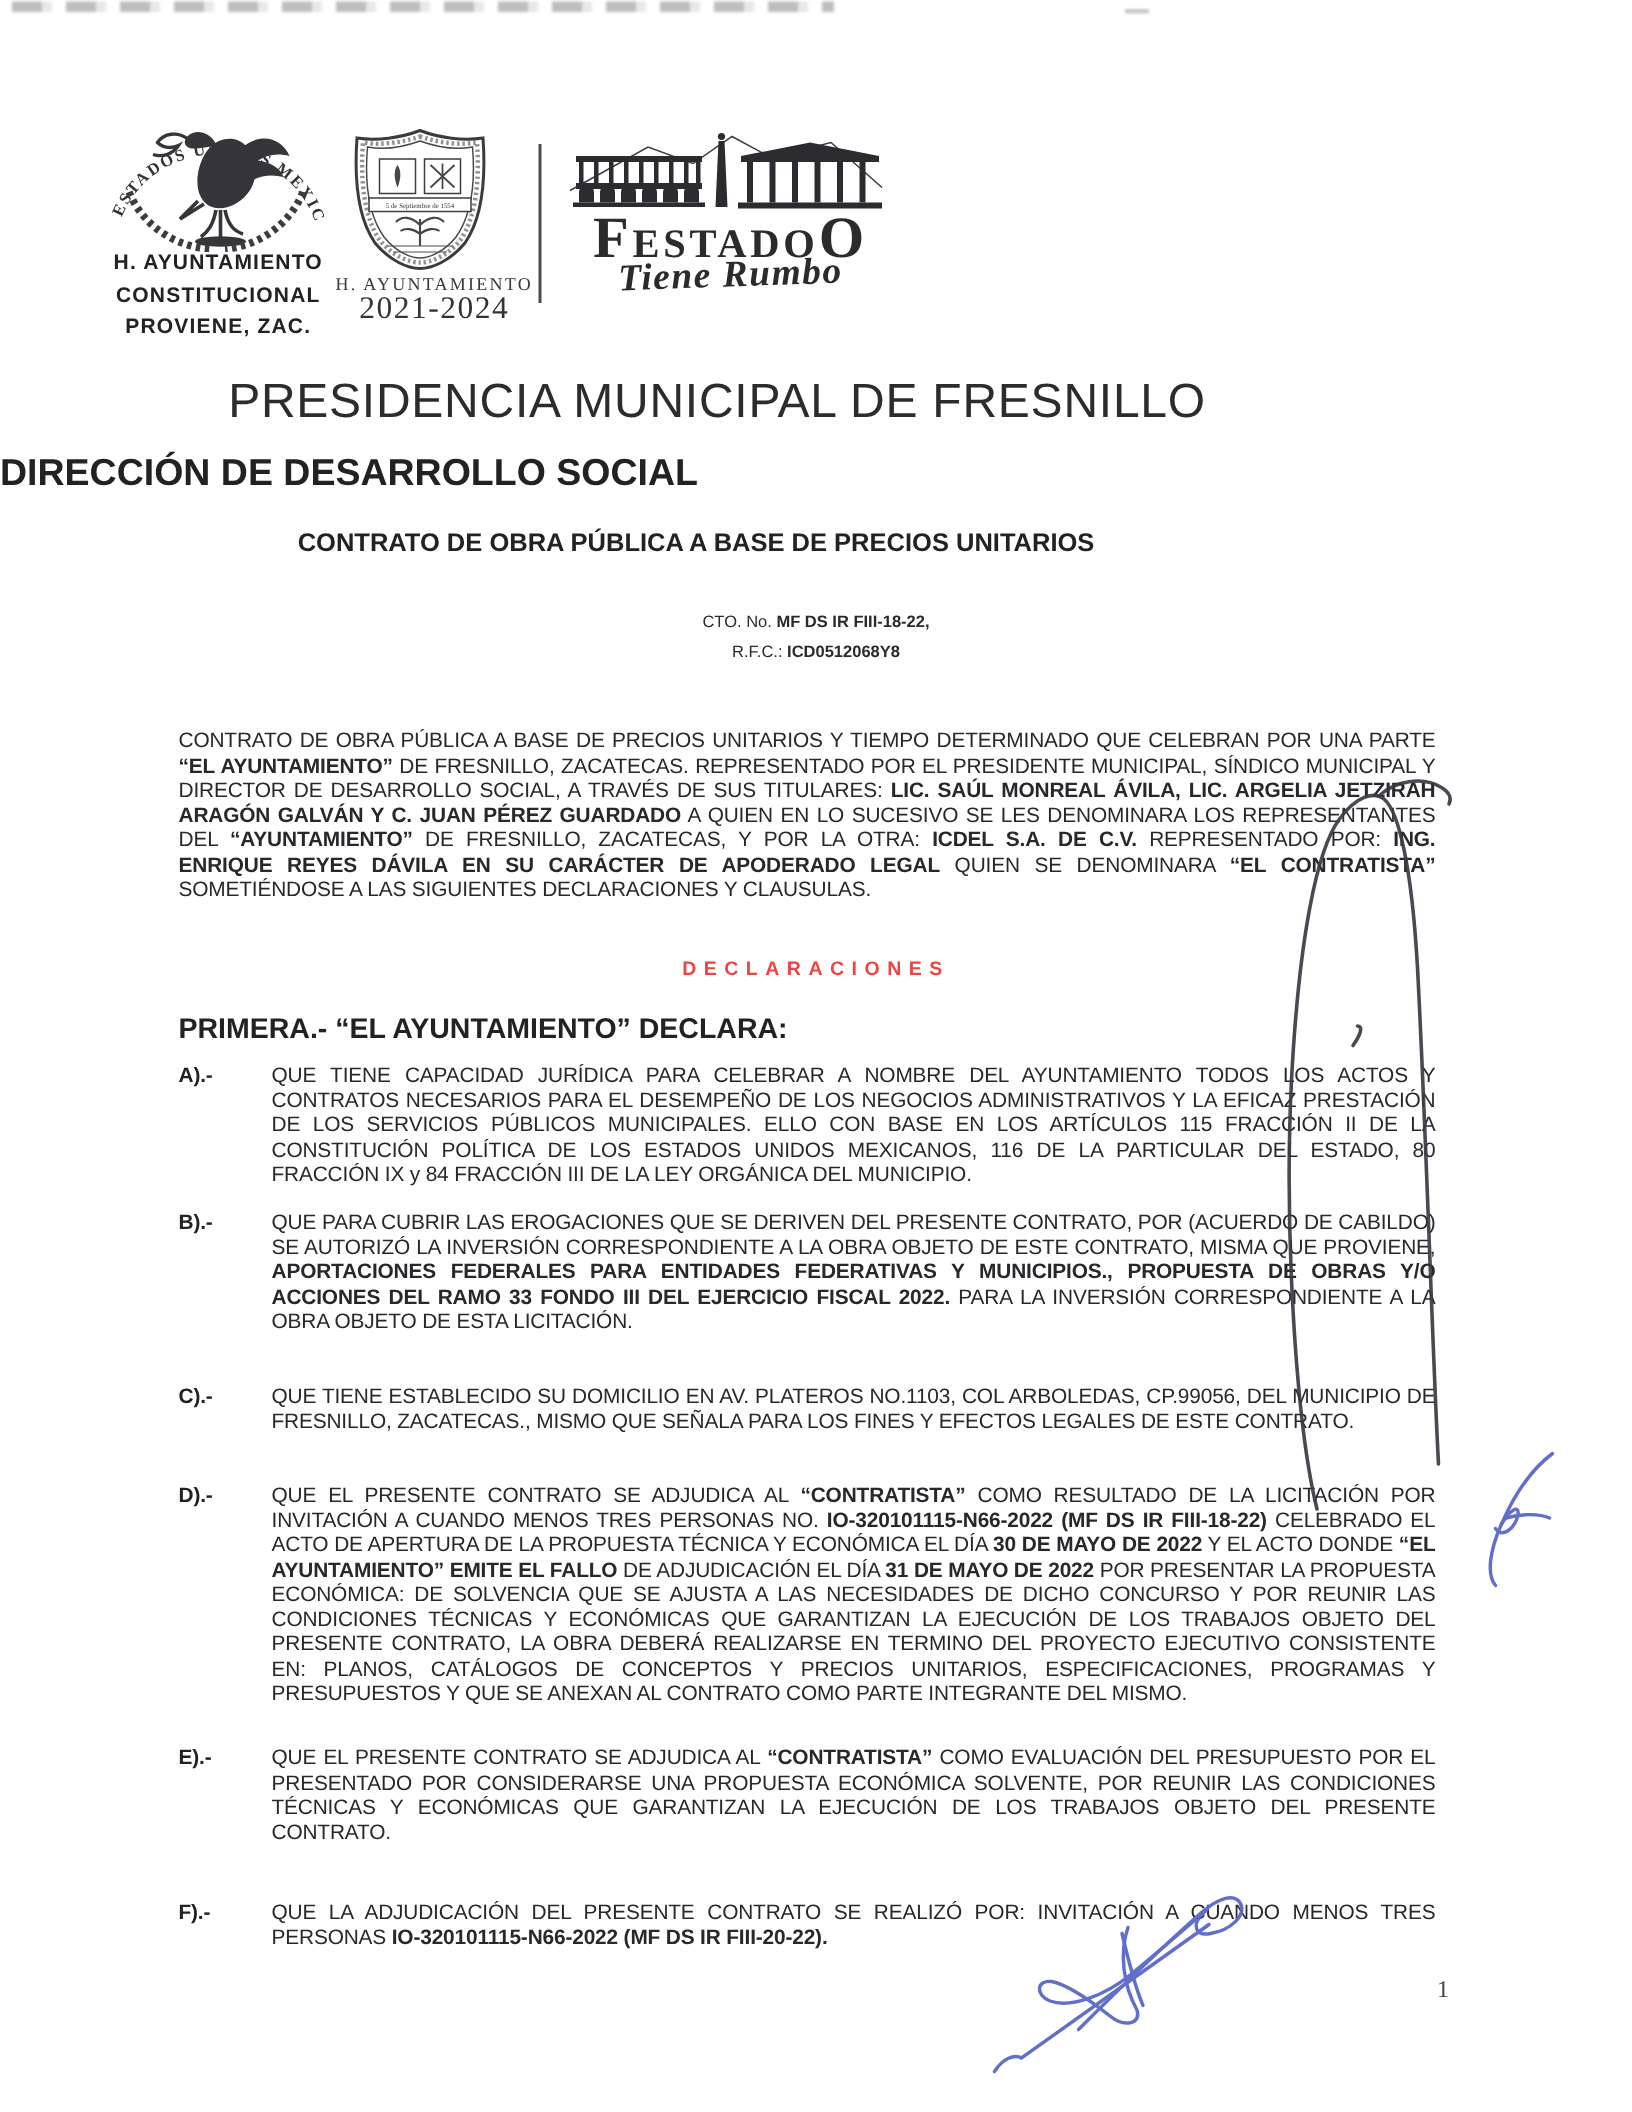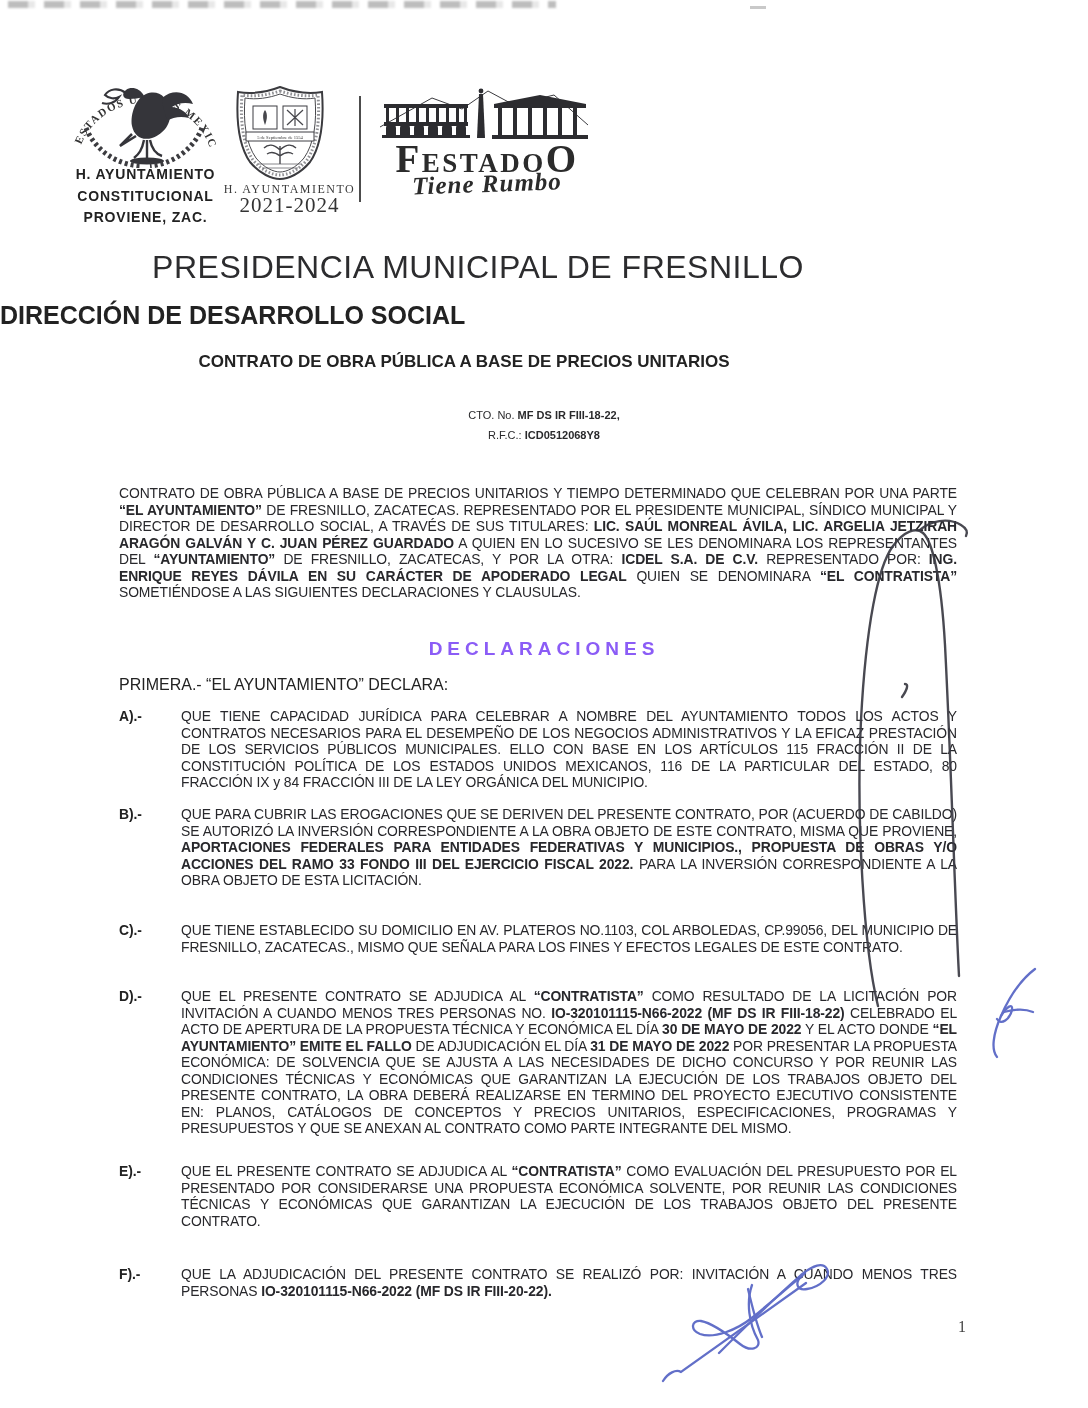--- a/index.html
+++ b/index.html
@@ -26,22 +26,22 @@
     font-style:italic;font-weight:bold;font-size:25px;color:#2b2b2b;transform:rotate(-2deg);letter-spacing:1px;}
   
   .t1{left:0;top:249px;width:956px;text-align:center;font-size:32px;letter-spacing:.5px;color:#2c2c2e;}
   .t2{left:0;top:301px;width:1088px;text-align:left;font-size:25px;font-weight:bold;color:#222;}
   .t3{left:0;top:352px;width:896px;text-align:center;font-size:17px;font-weight:bold;color:#222;margin-left:16px;}
   .ref{left:0;top:406px;width:1088px;text-align:center;font-size:11px;line-height:19.5px;color:#2a2a2c;}
   
   .bodytxt{font-size:13.9px;line-height:16.5px;letter-spacing:-0.1px;text-align:justify;color:#28282c;}
   .b{font-weight:bold;}
   #intro{left:119px;top:485px;width:838px;}
-  .h-decl{left:0;top:638px;width:1088px;text-align:center;font-size:19px;font-weight:bold;letter-spacing:5px;color:#8b5cf6;}
-  .h-prim{left:119px;top:676px;width:700px;font-size:16px;font-weight:normal;color:#222;}
+  .h-decl{left:0;top:638px;width:1088px;text-align:center;font-size:13px;font-weight:bold;letter-spacing:5px;color:#ef4444;}
+  .h-prim{left:119px;top:676px;width:700px;font-size:19px;font-weight:bold;color:#222;}
   .item{left:119px;width:838px;display:flex;align-items:flex-start;}
   .item .lbl{flex:0 0 62px;font-weight:bold;font-size:13.9px;line-height:16.5px;color:#222;}
   .item .itxt{flex:1;margin:0;}
   .pageno{left:958px;top:1318px;width:30px;font-family:"Liberation Serif",serif;font-size:16px;color:#444;}
   #ink{left:0;top:0;pointer-events:none;}
   p{margin:0;}
 </style>
 </head>
 <body>
 

